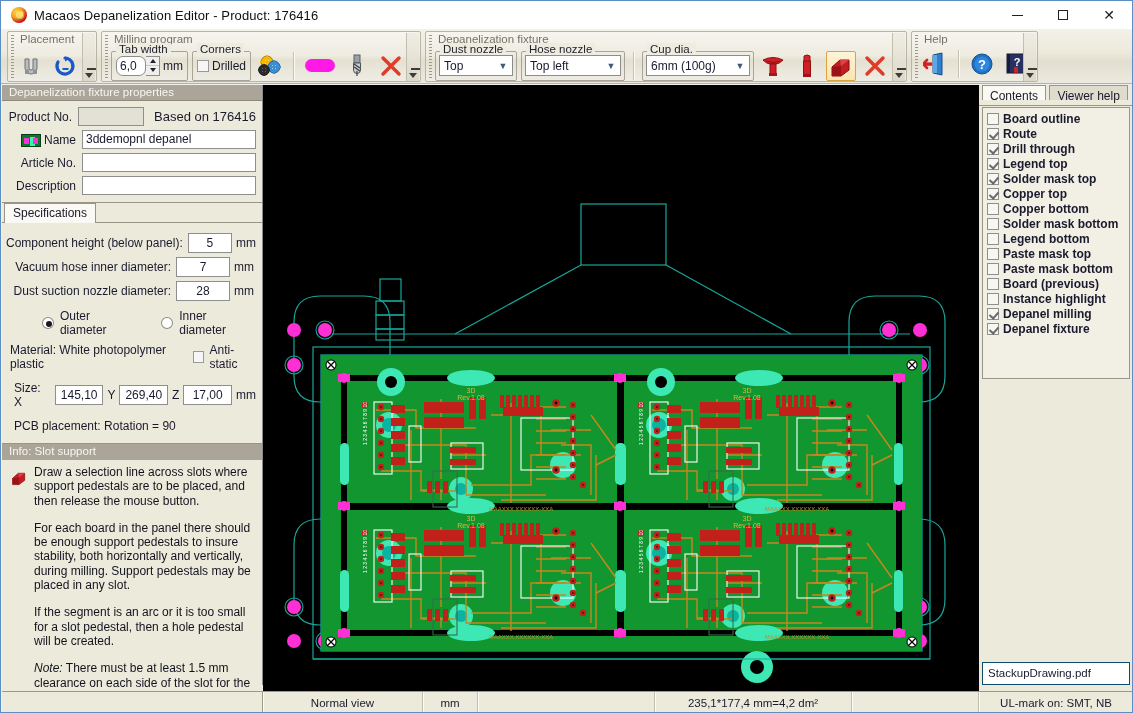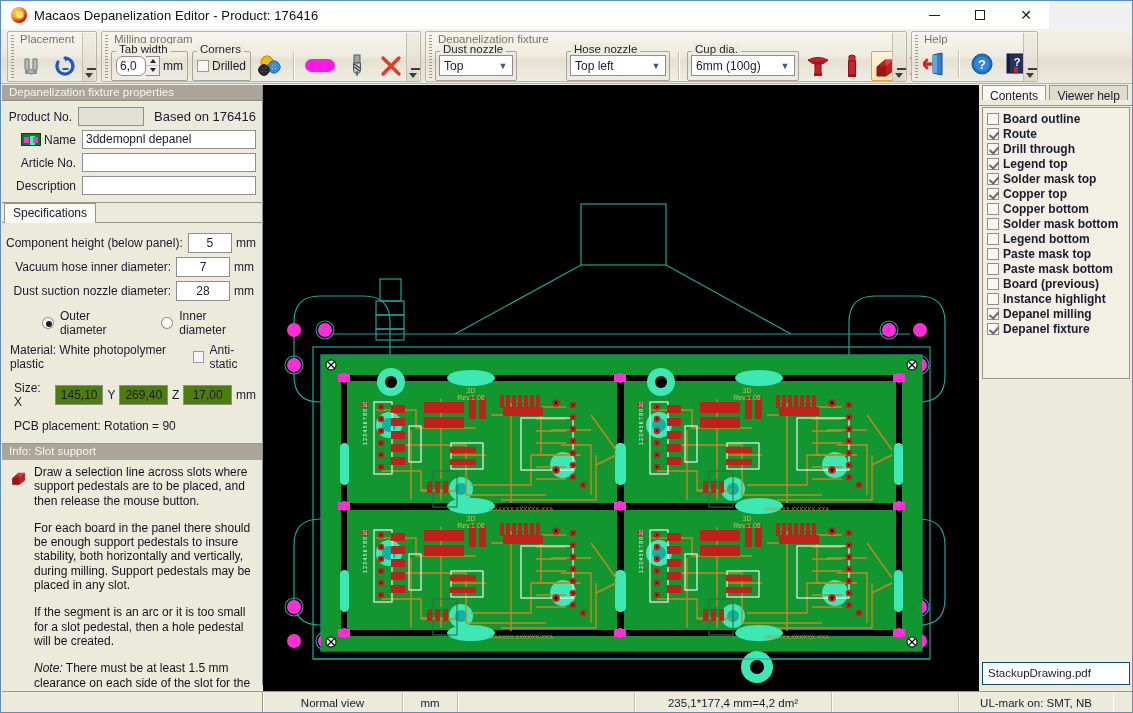--- a/index.html
+++ b/index.html
@@ -15,21 +15,21 @@
   #app {
     position: relative;
     width: 1133px; height: 713px;
     background: #f0f0f0;
     border: 1px solid #5a8ec4;
     overflow: hidden;
   }
 
   
   .titlebar {
-    position: absolute; left: 0; top: 0; width: 1048px; height: 28px;
+    position: absolute; left: 0; top: 0; width: 1131px; height: 28px;
     background: #ffffff;
     display: flex; align-items: center;
   }
   .title-icon {
     width: 16px; height: 16px; margin-left: 10px; margin-right: 7px;
     border-radius: 50%;
     background: radial-gradient(circle at 35% 32%, #ffd24a 0%, #f3a41d 38%, #d4121a 70%, #a80c10 100%);
     position: relative; flex: 0 0 auto;
   }
   .title-icon::after {
@@ -141,21 +141,21 @@
   .specbody { background: #eceadb; padding: 8px 6px 4px 4px; }
   .srow { display: flex; align-items: center; justify-content: flex-end; height: 24px; }
   .slabel { font-size: 12px; margin-right: 5px; white-space: nowrap; }
   .sinput { border: 1px solid #8e8e8e; background: #fff; height: 20px; width: 54px; text-align: center; font-size: 12px; line-height: 18px; }
   .sunit { width: 22px; margin-left: 4px; font-size: 12px; }
   .radiorow { display: flex; align-items: center; gap: 6px; padding: 6px 0 3px 36px; font-size: 12px; }
   .radio { width: 12px; height: 12px; border: 1px solid #8a8a8a; border-radius: 50%; background: #fff; position: relative; display:inline-block; }
   .radio.on::after { content:""; position:absolute; left:3px; top:3px; width:6px; height:6px; border-radius:50%; background:#1a1a1a; }
   .matrow { display: flex; align-items: center; gap: 6px; padding: 3px 0 6px 4px; font-size: 12px; }
   .sizerow { display: flex; align-items: center; gap: 4px; padding: 4px 0 0 8px; font-size: 12px; }
-  .sizein { border: 1px solid #8e8e8e; background: #4d7c0f; height: 20px; width: 50px; text-align: center; line-height: 18px; }
+  .sizein { border: 1px solid #8e8e8e; background: #ffffff; height: 20px; width: 50px; text-align: center; line-height: 18px; }
   .placement { padding: 10px 0 6px 8px; font-size: 12px; }
 
   .info-head { height: 16px; background: #aaa598; color: #f7f6f1; font-size: 11.5px; padding: 1px 0 0 7px; }
   .info-body { background: #eceadb; padding: 5px 6px 0 6px; height: 270px; overflow: hidden; position: relative; }
   .info-icon {
     position: absolute; left: 7px; top: 9px; width: 20px; height: 17px;
   }
   .info-text { margin-left: 26px; font-size: 12px; line-height: 14.3px; color: #13131f; }
   .info-text p { margin: 0 0 13px 0; }
   .info-text .ital { font-style: italic; }
@@ -329,21 +329,21 @@
       <div class="grp-body" style="left:9px;top:14px;">
 
         <div class="fieldset" style="padding:0 3px;">
           <div class="fs-legend">Dust nozzle</div>
           <div class="combo" style="width:74px;">
             <span class="cv">Top</span>
             <span class="carr">▼</span>
           </div>
         </div>
 
-        <div class="fieldset" style="padding:0 3px;margin-left:45px;">
+        <div class="fieldset" style="padding:0 3px;">
           <div class="fs-legend">Hose nozzle</div>
           <div class="combo" style="width:96px;">
             <span class="cv">Top left</span>
             <span class="carr">▼</span>
           </div>
         </div>
 
         <div class="sep" style="margin-top:7px;"></div>
 
         <div class="fieldset" style="padding:0 3px;">
@@ -442,21 +442,21 @@
   <div class="leftpanel">
     <div class="panel-head">Depanelization fixture properties</div>
 
     <div class="props">
       <div class="prow">
         <div class="plabel">Product No.</div>
         <div class="pinput gray" style="flex:0 0 66px;"></div>
         <div class="basedon">Based on  176416</div>
       </div>
       <div class="prow">
-        <div style="width:76px;display:flex;align-items:flex-start;justify-content:flex-end;padding-right:6px;">
+        <div style="width:76px;display:flex;align-items:flex-end;justify-content:flex-end;padding-right:6px;">
           <div class="thumb">
               <i></i>
             </div>
           <span>Name</span>
         </div>
         <div class="pinput">3ddemopnl depanel</div>
       </div>
       <div class="prow">
         <div class="plabel">Article No.</div>
         <div class="pinput"></div>
@@ -1056,21 +1056,21 @@
       <div class="ritem">
           <span class="cb on"></span>
           <span>Depanel fixture</span>
         </div>
     </div>
     <div class="rfile">StackupDrawing.pdf</div>
   </div>
 
   <div class="statusbar">
     <div class="scell sbleft"></div>
-    <div class="scell" style="width:140px;">Normal view</div>
+    <div class="scell" style="width:160px;">Normal view</div>
     <div class="scell" style="width:55px;">mm</div>
     <div class="scell" style="width:177px;"></div>
     <div class="scell" style="width:197px;">235,1*177,4 mm=4,2 dm²</div>
     <div class="scell" style="width:127px;"></div>
     <div class="scell" style="width:154px;border-right:0;">UL-mark on: SMT, NB</div>
   </div>
 
 </div>
 
 </body></html>

